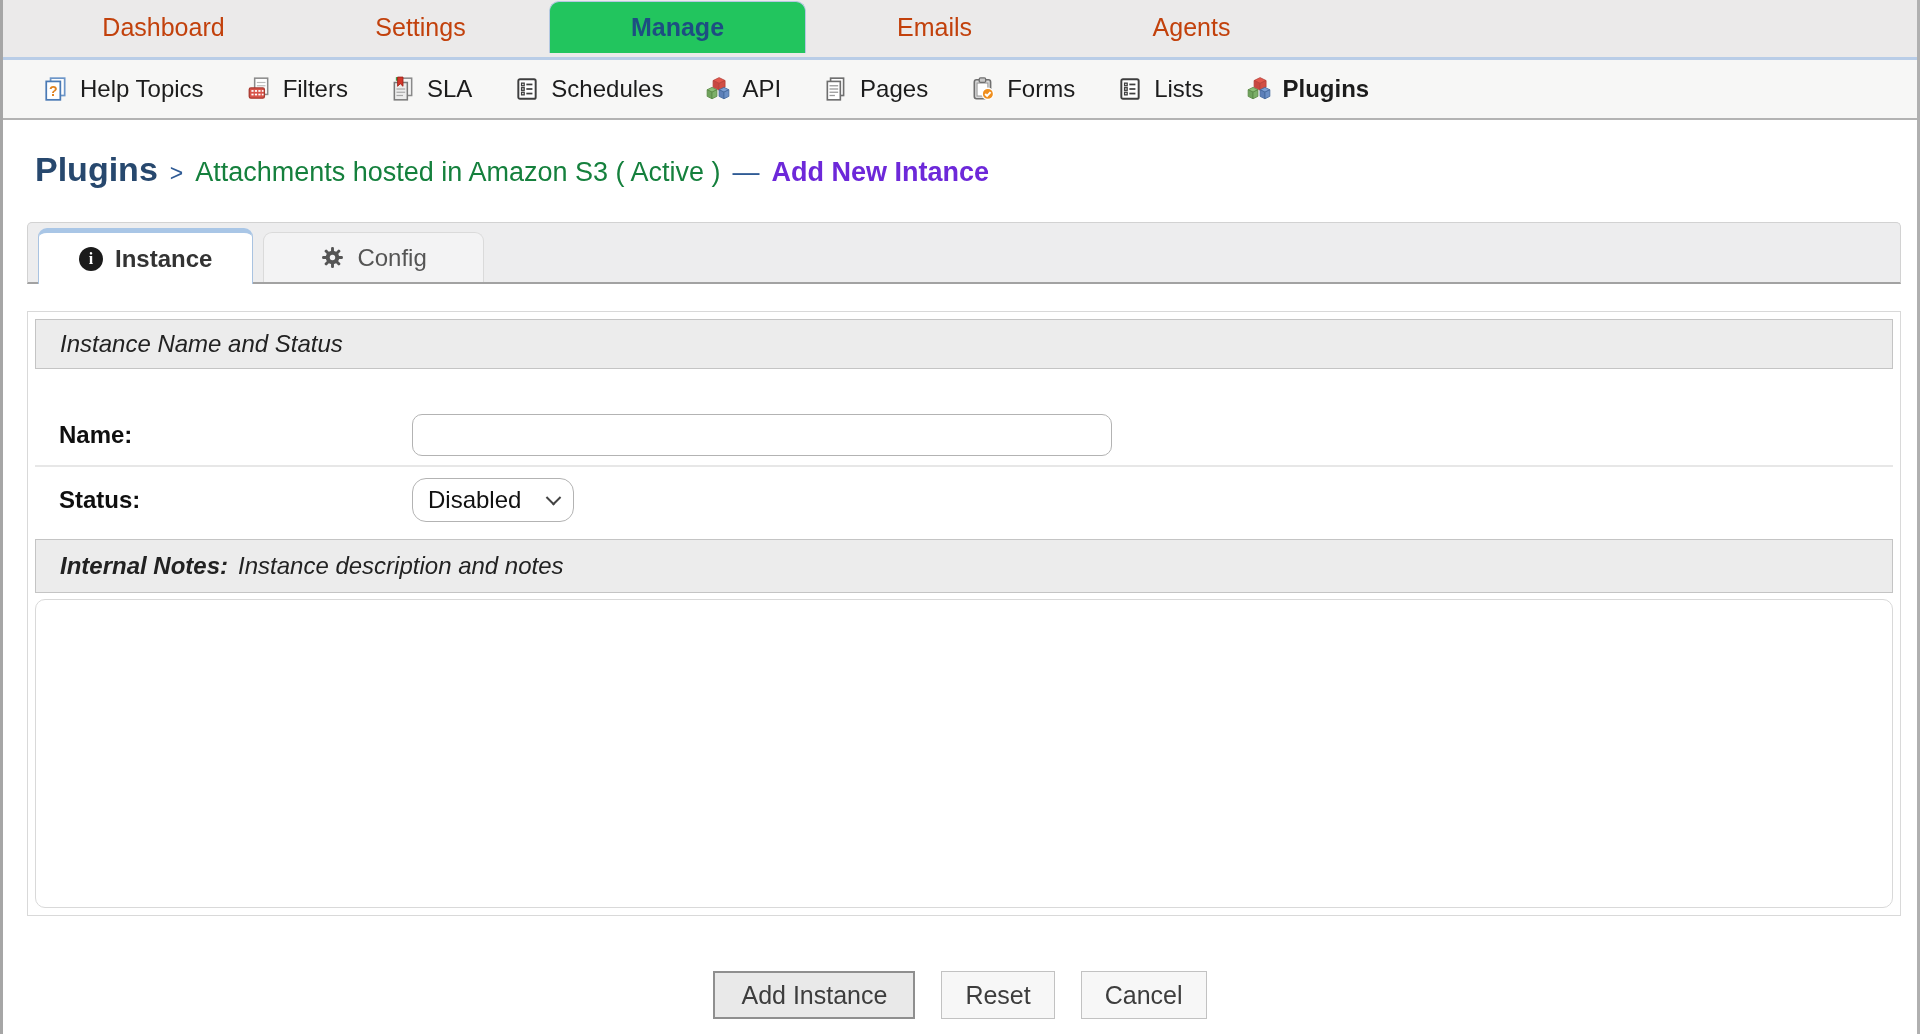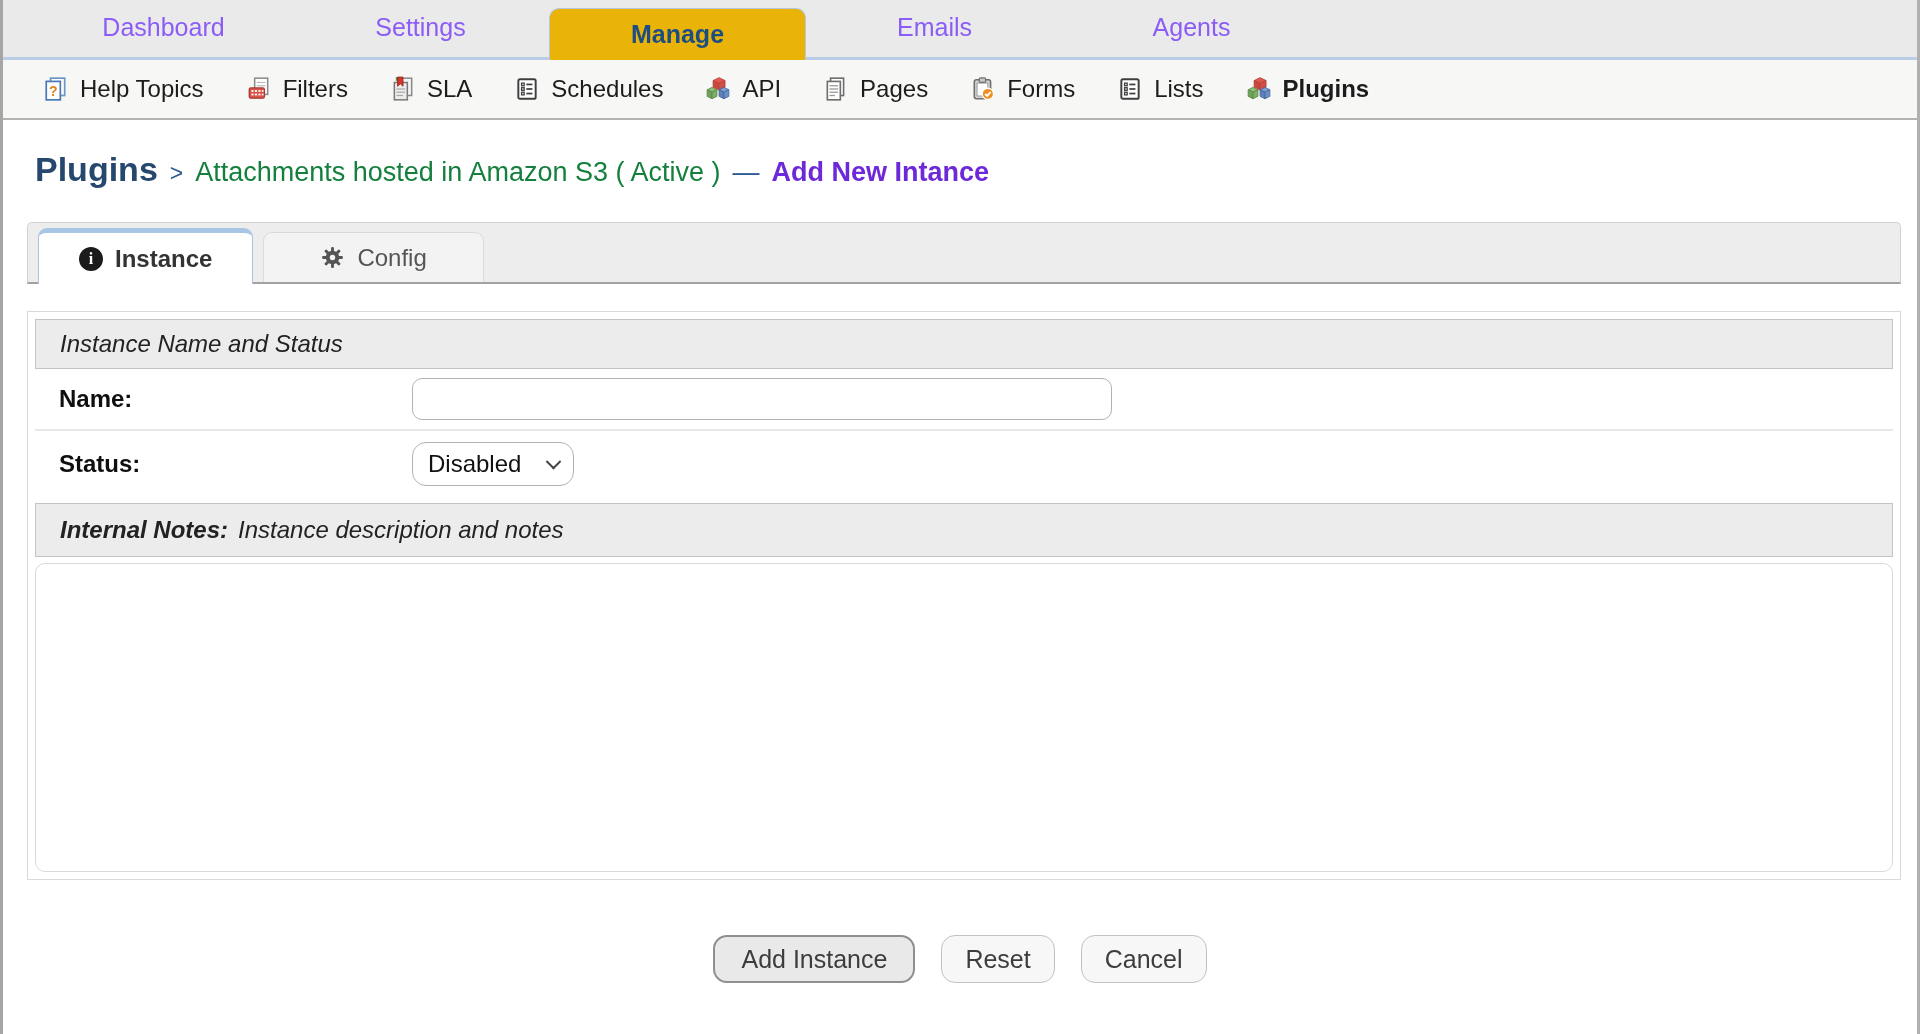--- a/index.html
+++ b/index.html
@@ -3,22 +3,22 @@
 <meta charset="utf-8">
 <style>
   * { margin:0; padding:0; box-sizing:border-box; }
   html,body { background:#fff; }
   body { font-family:"Liberation Sans", sans-serif; width:1920px; height:1034px; position:relative; }
   .page { width:1920px; height:1034px; border-left:3px solid #a6a6a6; border-right:3px solid #b0b0b0; overflow:hidden; background:#fff; }
 
   
   .topnav { height:60px; background:#ebeaea; display:flex; padding-left:32px; position:relative; }
   .topnav::after { content:""; position:absolute; left:0; right:0; bottom:0; height:3px; background:#b9cde7; }
-  .nav-tab { width:257px; display:flex; align-items:center; justify-content:center; font-size:25px; color:#8b5cf6; cursor:pointer; position:relative; z-index:1; height:54px; }
-  .nav-tab.active { height:52px; margin-top:8px; background:#eab308; border:1px solid #b5c8e2; border-bottom:none; border-radius:10px 10px 0 0; color:#1d4e82; font-weight:bold; z-index:3; }
+  .nav-tab { width:257px; display:flex; align-items:center; justify-content:center; font-size:25px; color:#c2410c; cursor:pointer; position:relative; z-index:1; height:54px; }
+  .nav-tab.active { height:52px; margin-top:1px; background:#22c55e; border:1px solid #b5c8e2; border-bottom:none; border-radius:10px 10px 0 0; color:#1d4e82; font-weight:bold; z-index:3; }
 
   
   .subnav { height:60px; background:#f7f7f6; border-bottom:2px solid #b3b3b3; display:flex; align-items:center; padding-left:40px; gap:42px; }
   .subnav-item { display:flex; align-items:center; gap:11px; font-size:24px; color:#1c1c1c; cursor:pointer; }
   .subnav-item.bold { font-weight:bold; }
   .subnav-item svg { width:26px; height:26px; flex:none; }
 
   
   .breadcrumb { margin:30px 0 0 32px; height:46px; display:flex; align-items:baseline; white-space:nowrap; }
   .bc-root { font-size:34px; font-weight:bold; color:#27486e; cursor:pointer; }
@@ -36,32 +36,32 @@
   .circle-i { width:24px; height:24px; background:#1b1b1b; color:#fff; border-radius:50%; display:flex; align-items:center; justify-content:center; font-size:16px; font-weight:bold; font-family:"Liberation Serif", serif; }
   .gear-svg { width:25px; height:25px; }
 
   
   .formbox { margin:27px 0 0 24px; width:1874px; border:1px solid #d9d9d9; background:#fff; padding:7px; }
   .band { background:#ececec; border:1px solid #c4c4c4; height:50px; display:flex; align-items:center; padding-left:24px; font-style:italic; font-size:24px; color:#222; }
   .band.notes-band { height:54px; margin-top:6px; }
   .band .b-bold { font-weight:bold; }
   .band .b-hint { margin-left:10px; }
   .frow { display:flex; align-items:center; }
-  .frow.name-row { height:62px; border-bottom:2px solid #e7e7e7; }
+  .frow.name-row { height:62px; border-bottom:2px solid #e7e7e7;margin-top:36px; }
   .frow.status-row { height:66px; }
   .flabel { width:377px; padding-left:24px; font-weight:bold; font-size:24px; color:#0f0f0f; }
   .text-input { width:700px; height:42px; border:1.5px solid #b3b3b3; border-radius:10px; font-size:24px; padding:0 14px; font-family:inherit; color:#222; outline:none; background:#fff; }
   .select { width:162px; height:44px; border:1.5px solid #b3b3b3; border-radius:14px; display:flex; align-items:center; justify-content:space-between; padding:0 14px 0 15px; font-size:24px; color:#111; background:#fff; cursor:pointer; }
   .chev { width:11px; height:11px; border-right:2.5px solid #444; border-bottom:2.5px solid #444; transform:rotate(45deg) translate(-2px,-2px); margin-left:10px; flex:none; }
   .notes-area { margin-top:6px; }
   .notes-area textarea { display:block; width:100%; height:309px; border:1.5px solid #d9d9d9; border-radius:10px; resize:none; font-family:inherit; font-size:24px; padding:12px 16px; color:#222; outline:none; }
 
   
   .actions { margin-top:55px; display:flex; justify-content:center; gap:26px; }
-  .actions button { height:48px; font-size:25px; color:#3d3d3d; background:#f7f7f7; border:1.5px solid #c2c2c2; border-radius:14px; padding:0 23px; font-family:inherit; cursor:pointer; }
+  .actions button { height:48px; font-size:25px; color:#3d3d3d; background:#f7f7f7; border:1.5px solid #c2c2c2; border-radius:0; padding:0 23px; font-family:inherit; cursor:pointer; }
   .actions button.primary { background:#e9e9e9; border:2px solid #8f8f8f; padding:0 26px; }
 </style>
 </head>
 <body>
 
 <div class="page">
 
   <div class="topnav">
     <div class="nav-tab">Dashboard</div>
     <div class="nav-tab">Settings</div>

